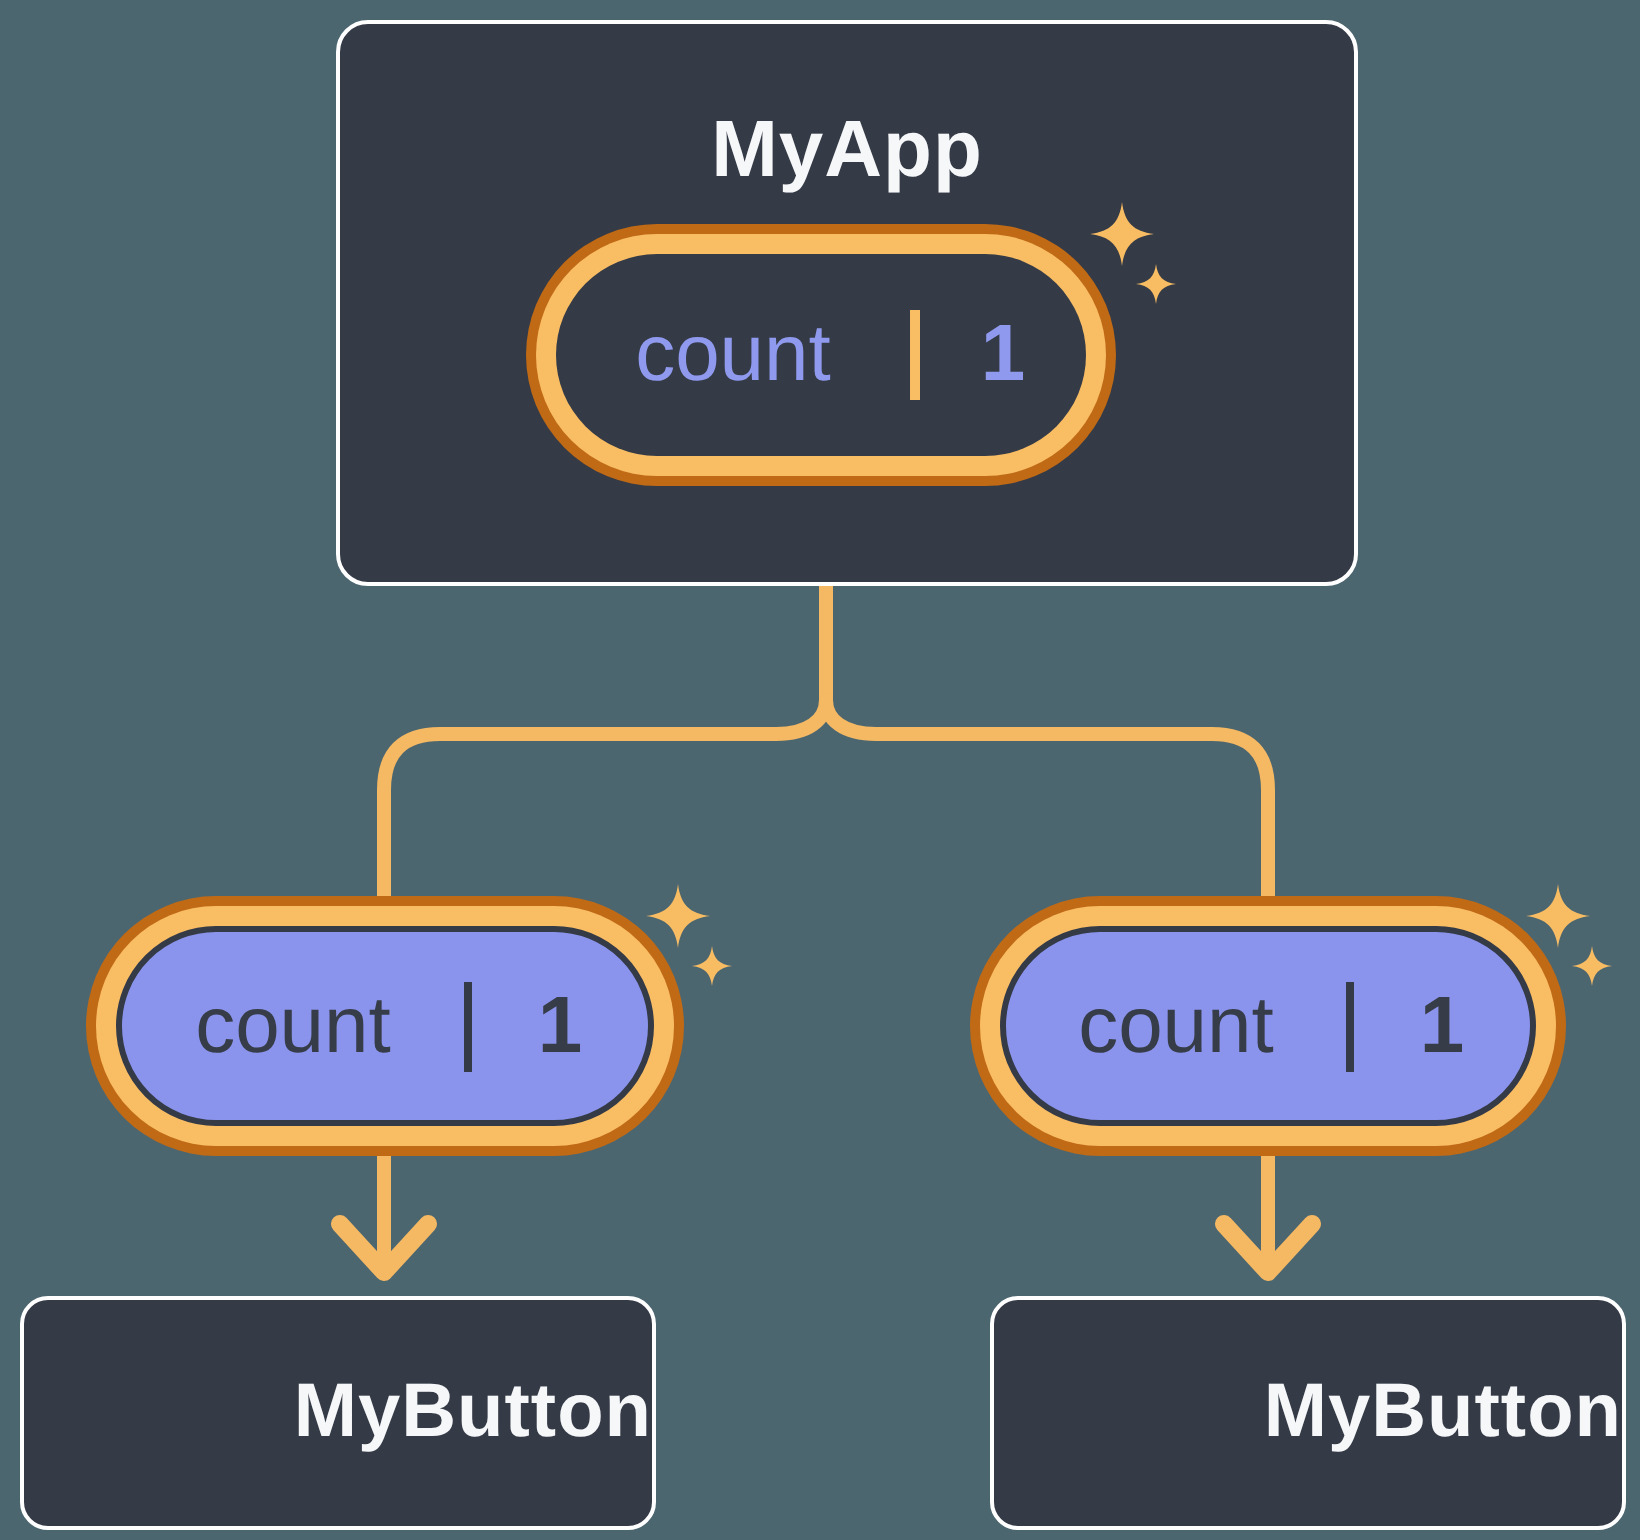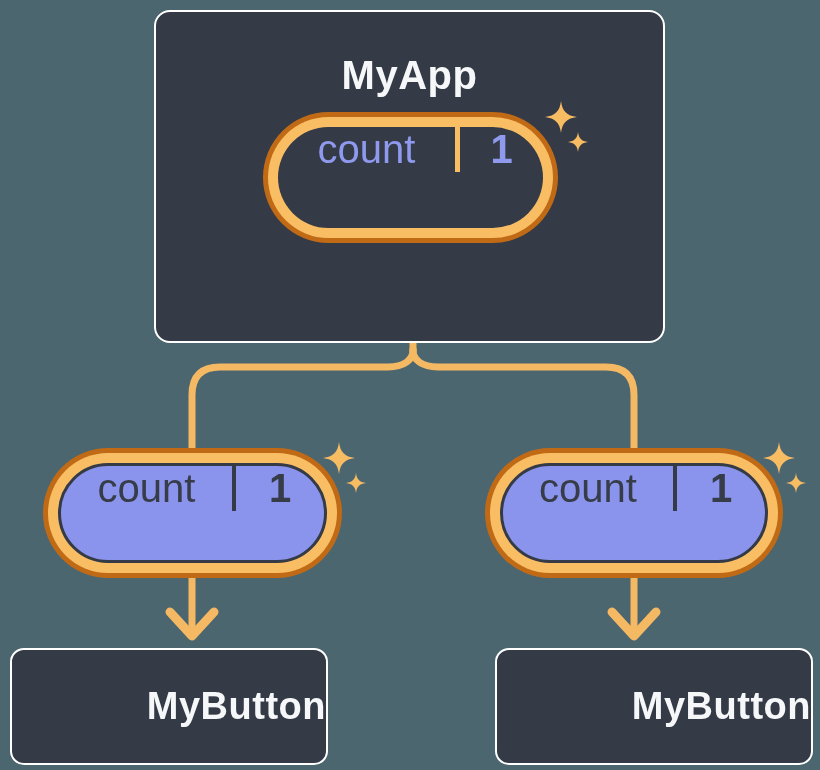--- a/index.html
+++ b/index.html
@@ -34,30 +34,30 @@
     background:var(--card_background);
     border:2px solid var(--card_border);
     border-radius:16px;
   }
   .card-title{
     position:absolute;left:0;right:0;text-align:center;
     color:var(--card_text);
     font-size:40px;font-weight:700;line-height:50px;
     letter-spacing:.5px;
   }
-  .parent-card{left:154px;top:10px;width:511px;height:333px;}
+  .parent-card{left:168px;top:10px;width:511px;height:283px;}
   .parent-card .card-title{top:38px;}
   .child-card{display:flex;align-items:center;justify-content:flex-end;border-radius:14px;}
   .child-card .card-title{position:static;font-size:38px;font-weight:600;line-height:normal;}
   .child-card-left{left:10px;top:648px;width:318px;height:117px;}
   .child-card-right{left:495px;top:648px;width:318px;height:117px;}
 
   .pill{
     position:absolute;z-index:3;box-sizing:border-box;
-    display:flex;align-items:flex-start;
+    display:flex;align-items:center;
     border-radius:999px;
     box-shadow:0 0 0 10px var(--pill_ring_light),0 0 0 15px var(--pill_ring_dark);
   }
   .pill-label{
     flex:1;display:flex;align-items:center;justify-content:center;
     font-size:40px;font-weight:500;
   }
   .pill-value{
     display:flex;align-items:center;justify-content:center;
     font-size:40px;font-weight:700;

